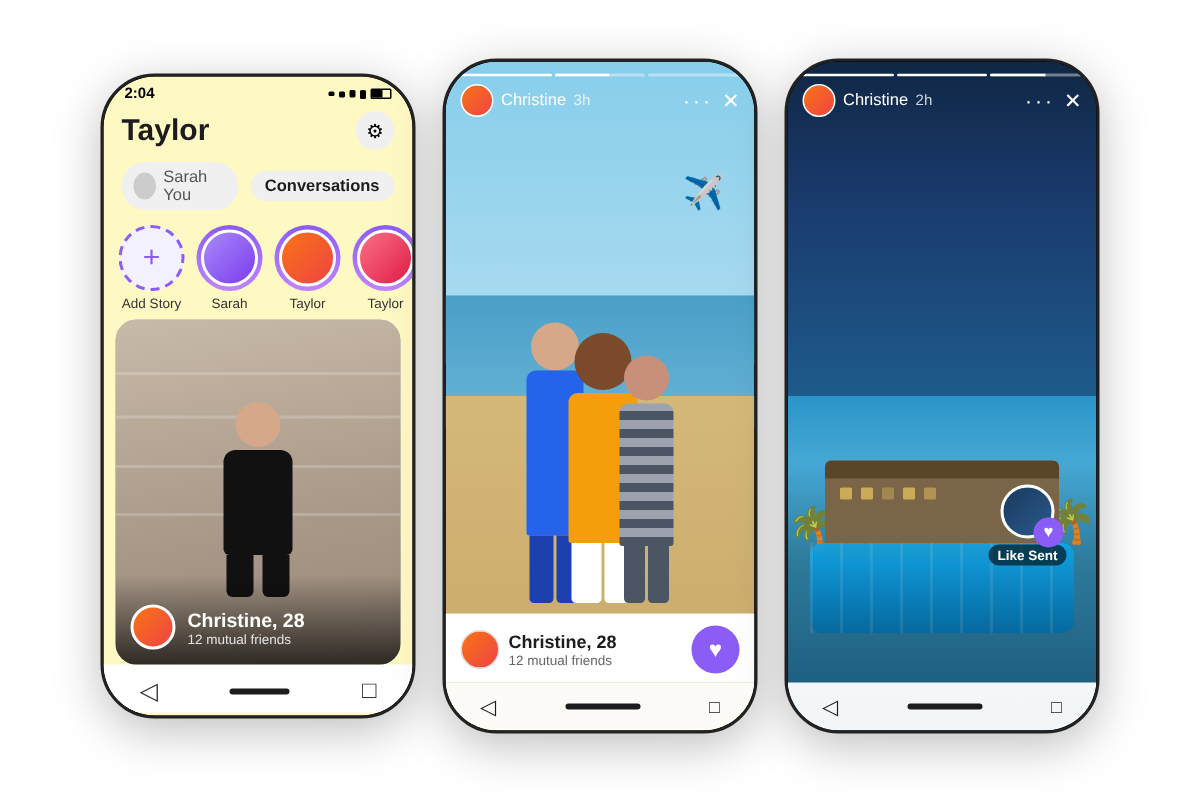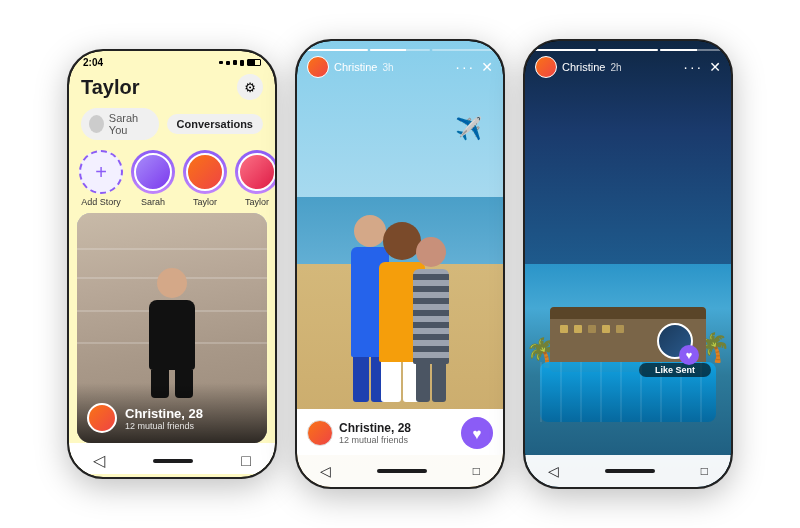--- a/index.html
+++ b/index.html
@@ -303,21 +303,21 @@
       border-radius: 50%;
       display: flex; align-items: center; justify-content: center;
       font-size: 11px;
       color: #fff;
     }
     .like-sent-text {
       background: rgba(0,0,0,0.6);
       color: #fff;
       font-size: 9px;
       font-weight: 600;
-      padding: 2px 16px;
+      padding: 2px 6px;
       border-radius: 8px;
     }
 
     
     .bottom-nav-shared {
       position: absolute;
       bottom: 0; left: 0; right: 0;
       height: 32px;
       background: rgba(255,255,255,0.95);
       display: flex;

